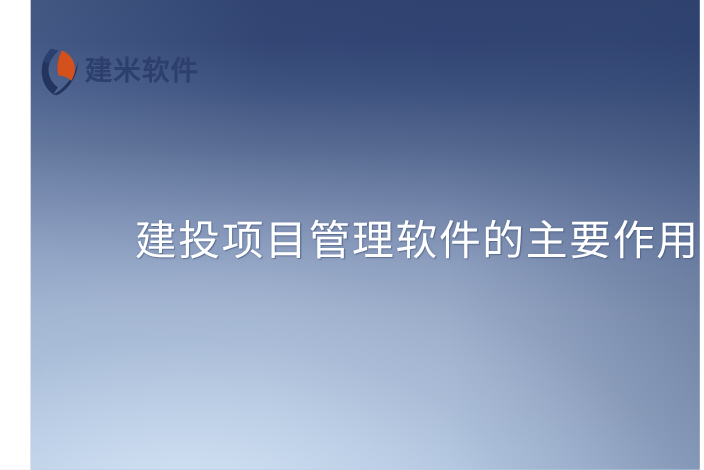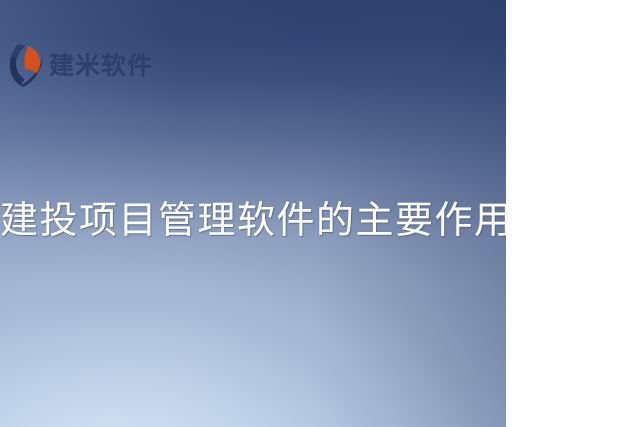--- a/index.html
+++ b/index.html
@@ -8,21 +8,21 @@
     padding: 0;
     background: #ffffff;
   }
   body {
     font-family: "Liberation Sans", sans-serif;
   }
 
   
   .banner {
     position: relative;
-    width: 506px;
+    width: 608px;
     height: 427px;
     overflow: hidden;
     
     background-color: #93a6c6;
     background-image:
       
       radial-gradient(120% 85% at 22% 108%,
         rgba(215,230,247,0.95) 0%,
         rgba(198,216,237,0.72) 22%,
         rgba(175,196,223,0.40) 42%,
@@ -40,20 +40,21 @@
         #2c3f6d 0%,
         #2e4170 9%,
         #3b4f7d 19%,
         #55688f 31%,
         #7788ac 44%,
         #93a4c3 56%,
         #a2b2cd 66%,
         #aabad4 76%,
         #b2c2da 87%,
         #bdcfe7 100%);
+    margin-left: 28px;
   }
 
   
   .logo {
     position: absolute;
     left: 9px;
     top: 42px;
     display: flex;
     align-items: center;
     gap: 5px;
@@ -75,21 +76,21 @@
     white-space: nowrap;
     margin-top: 1px;
   }
 
   
   .headline {
     position: absolute;
     left: 0;
     right: 0;
     top: 172px;
-    text-align: left;
+    text-align: right;
     font-family: "Liberation Serif", serif;
     font-size: 38px;
     font-weight: 400;
     line-height: 46px;
     color: #ffffff;
     letter-spacing: 1.5px;
     white-space: nowrap;
     text-shadow:
        1px 1px 1px rgba(60,80,120,0.55),
        0 0 2px rgba(80,100,140,0.30);

